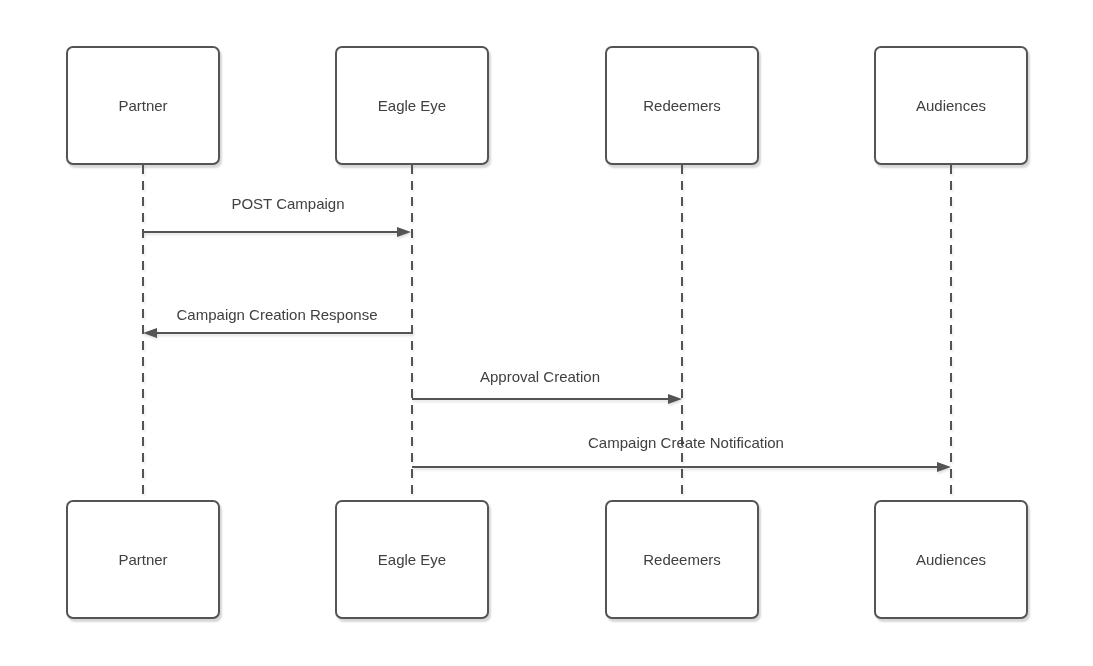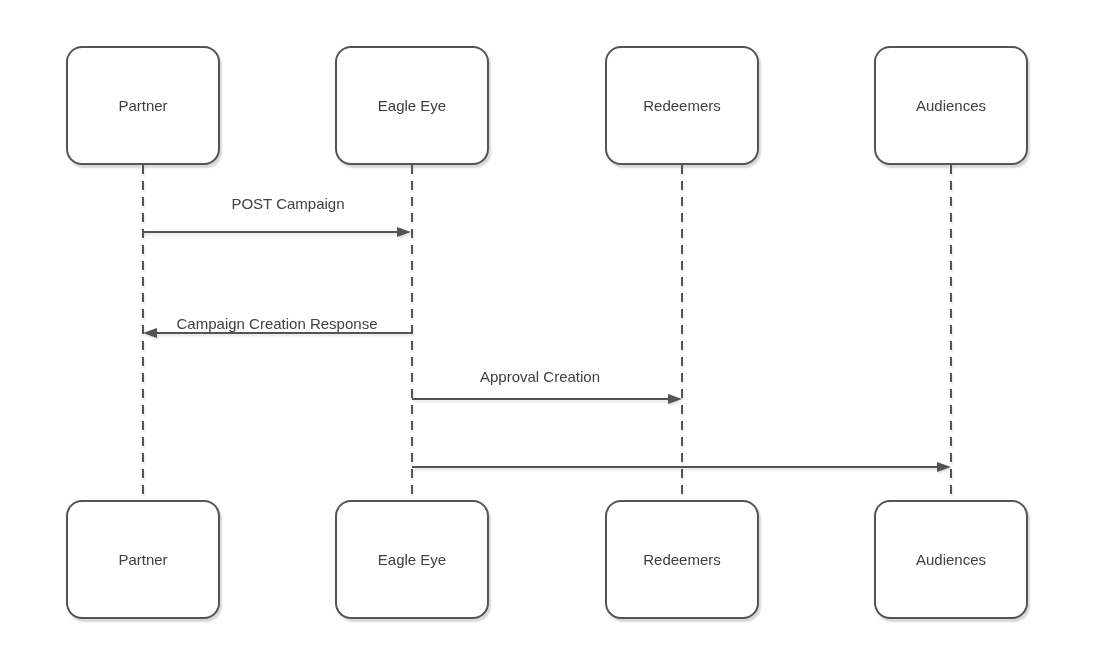--- a/index.html
+++ b/index.html
@@ -16,21 +16,21 @@
     background: var(--bg);
     font-family: "Liberation Sans", "DejaVu Sans", sans-serif;
     color: var(--text);
     overflow: hidden;
   }
   .actor-box {
     position: absolute;
     width: 154px;
     height: 119px;
     border: 2px solid var(--stroke);
-    border-radius: 16px;
+    border-radius: 7px;
     background: #ffffff;
     display: flex;
     align-items: center;
     justify-content: center;
     box-shadow: 2px 3px 2px rgba(0,0,0,0.16);
   }
   .actor-label {
     font-size: 15px;
     line-height: 19px;
     color: var(--text);
@@ -92,28 +92,29 @@
 
   <div class="lifeline" style="left:142px; top:165px; height:335px;"></div>
   <div class="lifeline" style="left:411px; top:165px; height:335px;"></div>
   <div class="lifeline" style="left:681px; top:165px; height:335px;"></div>
   <div class="lifeline" style="left:950px; top:165px; height:335px;"></div>
 
   <div class="msg-label" style="left:288px; top:194px;text-align:right;">POST Campaign</div>
   <div class="arrow-line" style="left:143px; top:231px; width:255px;"></div>
   <div class="arrow-head right" style="left:397px; top:227px;"></div>
 
-  <div class="msg-label" style="left:277px; top:314px;">Campaign Creation Response</div>
+  <div class="msg-label" style="left:277px; top:305px;">Campaign Creation Response</div>
   <div class="arrow-line" style="left:156px; top:332px; width:256px;"></div>
   <div class="arrow-head left" style="left:143px; top:328px;"></div>
 
   <div class="msg-label" style="left:540px; top:367px;">Approval Creation</div>
   <div class="arrow-line" style="left:412px; top:398px; width:257px;"></div>
   <div class="arrow-head right" style="left:668px; top:394px;"></div>
 
+  <div class="msg-label" style="left:686px; top:433px;">Campaign Create Notification</div>
   <div class="arrow-line" style="left:412px; top:466px; width:526px;"></div>
   <div class="arrow-head right" style="left:937px; top:462px;"></div>
 
   <div class="actor-box" style="left:66px; top:500px;">
     <span class="actor-label">Partner</span>
   </div>
   <div class="actor-box" style="left:335px; top:500px;">
     <span class="actor-label">Eagle Eye</span>
   </div>
   <div class="actor-box" style="left:605px; top:500px;">

